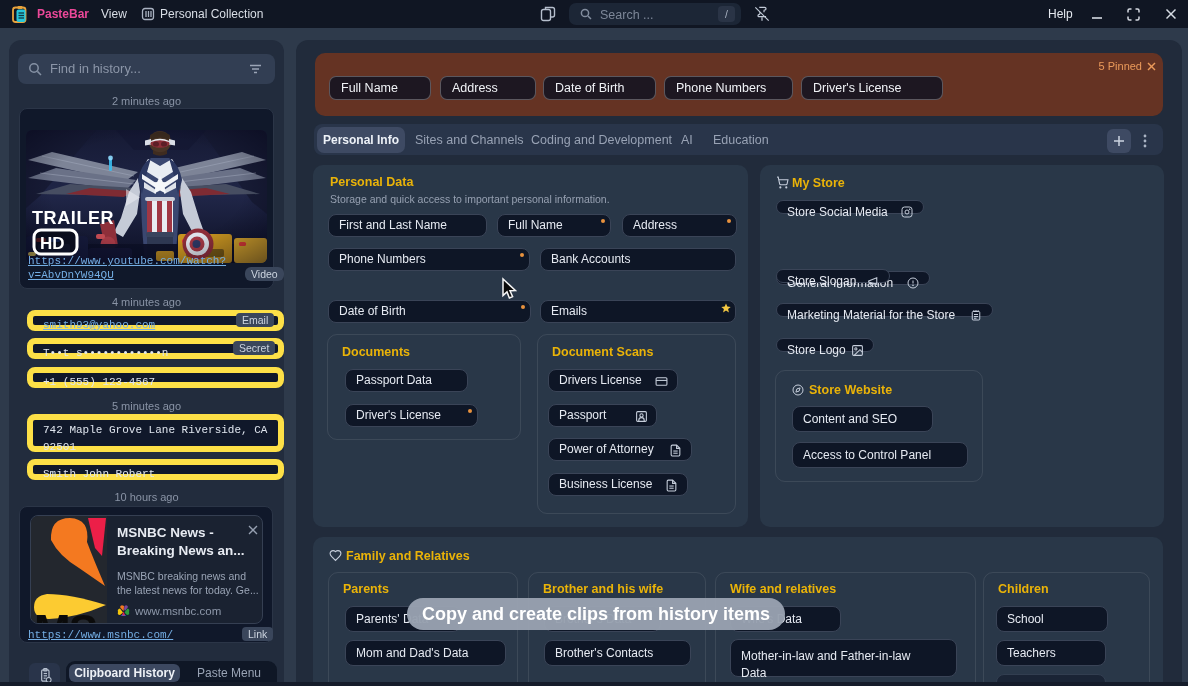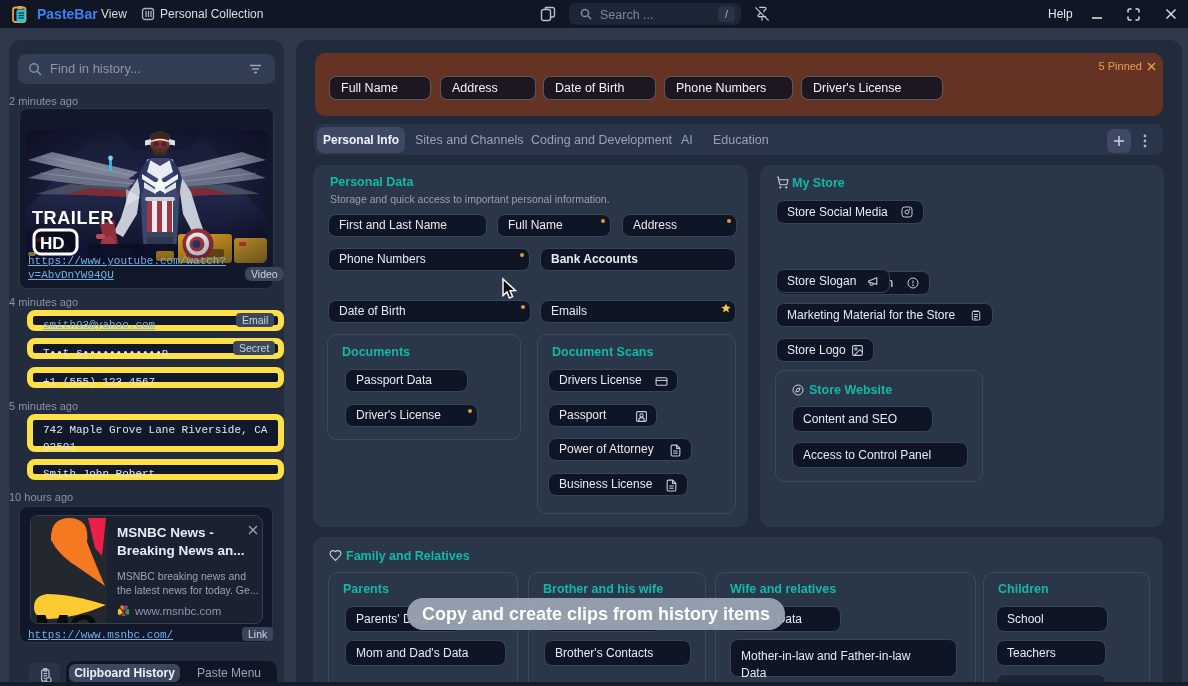--- a/index.html
+++ b/index.html
@@ -7,50 +7,50 @@
   body { background:#2e3a4b; font-family:"Liberation Sans",sans-serif; position:relative; }
   .abs { position:absolute; }
   
   #titlebar { position:absolute; left:0; top:0; width:1188px; height:28px; background:#101623; color:#dde2ea; font-size:12px; }
   #titlebar .t { position:absolute; top:7px; line-height:14px; }
   
   #sidebar { position:absolute; left:9px; top:40px; width:275px; height:642px; background:#222c3d; border-radius:12px 12px 0 0; overflow:hidden; }
   #main { position:absolute; left:296px; top:40px; width:886px; height:642px; background:#212b3b; border-radius:12px 12px 0 0; overflow:hidden; }
   #bottomstrip { position:absolute; left:0; top:682px; width:1188px; height:4px; background:#151c2a; z-index:40; }
   
-  .timelbl { position:absolute; width:100%; text-align:left; font-size:11px; color:#8a94a6; }
+  .timelbl { position:absolute; width:100%; text-align:center; font-size:11px; color:#8a94a6; }
   .srow { position:absolute; left:18px; width:257px; background:#10182a; border:6px solid #fde047; border-radius:8px; font-family:"Liberation Mono",monospace; font-size:11px; color:#dfe5ee; }
   .badge { position:absolute; background:#3a465b; border-radius:4px; color:#ccd4df; font-size:10.5px; line-height:14px; padding:0 6px; font-family:"Liberation Sans",sans-serif; }
   .bluelink { color:#74aee4; text-decoration:underline; }
   .btn { position:absolute; background:#0e1626; border:1px solid #3a4457; border-radius:8px; color:#e6eaf2; font-size:12px; height:23px; line-height:21px; padding:0 10px; white-space:nowrap; }
   .board { position:absolute; background:#293748; border-radius:10px; }
   .subboard { position:absolute; border:1px solid rgba(255,255,255,0.09); border-radius:10px; }
-  .btitle { font-size:12.5px; font-weight:bold; color:#14b8a6; }
+  .btitle { font-size:12.5px; font-weight:bold; color:#eab308; }
   .dot { position:absolute; top:4px; right:5px; width:4px; height:4px; border-radius:50%; background:#e8923e; }
   .pill { position:absolute; top:36px; height:24px; background:#1d1721; border:1px solid rgba(255,255,255,0.28); border-radius:7px; color:#f0f2f6; font-size:12.5px; line-height:22px; padding-left:11px; }
   .tabtxt { position:absolute; top:93px; font-size:12.5px; color:#98a2b4; }
   .icn { position:absolute; top:5px; fill:none; stroke:#c6cedb; stroke-width:2; }
   .btn.fam { height:26px; line-height:24px; }
-  .btn.st { height:24px; line-height:22px; }
+  .btn.st { height:14px; line-height:22px; }
   .btn.w26 { height:26px; line-height:24px; }
   svg { display:block; }
 </style>
 </head>
 <body>
   <div id="titlebar">
 
     <svg class="abs" style="left:10px; top:4px;" width="20" height="20" viewBox="0 0 20 20">
       <rect x="3" y="3.5" width="12.5" height="14.5" rx="2.5" fill="none" stroke="#e8a33d" stroke-width="1.8"></rect>
       <rect x="6.5" y="5.5" width="9" height="12.5" rx="2" fill="#26c6da"></rect>
       <rect x="7.5" y="2" width="5" height="3" rx="1" fill="#e8a33d"></rect>
       <line x1="8.5" y1="9" x2="14" y2="9" stroke="#0d3a42" stroke-width="1.3"></line>
       <line x1="8.5" y1="11.5" x2="14" y2="11.5" stroke="#0d3a42" stroke-width="1.3"></line>
       <line x1="8.5" y1="14" x2="14" y2="14" stroke="#0d3a42" stroke-width="1.3"></line>
     </svg>
-    <div class="t" style="left:37px; font-weight:bold; color:#3b82f6; font-size:14px;">PasteBar</div>
+    <div class="t" style="left:37px; font-weight:bold; color:#ec4899; font-size:12px;">PasteBar</div>
     <div class="t" style="left:101px; color:#d9dee6;">View</div>
     <svg class="abs" style="left:141px; top:7px;" width="14" height="14" viewBox="0 0 14 14" fill="none" stroke="#aab3c2" stroke-width="1.3">
       <rect x="1.5" y="1.5" width="11" height="11" rx="2.5"></rect>
       <line x1="5" y1="4" x2="5" y2="10"></line>
       <line x1="7.5" y1="4" x2="7.5" y2="10"></line>
       <line x1="10" y1="4" x2="10" y2="10"></line>
     </svg>
     <div class="t" style="left:160px; color:#d9dee6;">Personal Collection</div>
 
     <svg class="abs" style="left:540px; top:6px;" width="16" height="16" viewBox="0 0 16 16" fill="none" stroke="#b6bfcd" stroke-width="1.4">
@@ -295,21 +295,21 @@
       <circle cx="2" cy="12" r="1.4"></circle>
     </svg>
 
     <div class="board" style="left:17px; top:125px; width:435px; height:362px;">
       <div class="abs btitle" style="left:17px; top:10px;">Personal Data</div>
       <div class="abs" style="left:17px; top:28px; font-size:10.5px; color:#96a0b1;">Storage and quick access to important personal information.</div>
       <div class="btn" style="left:15px; top:49px; width:159px;">First and Last Name</div>
       <div class="btn" style="left:184px; top:49px; width:114px;">Full Name<span class="dot"></span></div>
       <div class="btn" style="left:309px; top:49px; width:115px;">Address<span class="dot"></span></div>
       <div class="btn" style="left:15px; top:83px; width:202px;">Phone Numbers<span class="dot"></span></div>
-      <div class="btn" style="left:227px; top:83px; width:196px;font-weight:bold;">Bank Accounts</div>
+      <div class="btn" style="left:227px; top:83px; width:196px;">Bank Accounts</div>
       <div class="btn" style="left:15px; top:135px; width:203px;">Date of Birth<span class="dot"></span></div>
       <div class="btn" style="left:227px; top:135px; width:196px;">Emails<svg class="abs" style="right:4px; top:2px;" width="10" height="10" viewBox="0 0 10 10">
           <path d="M5 0.5 L6.3 3.6 L9.7 3.9 L7.1 6.1 L7.9 9.4 L5 7.6 L2.1 9.4 L2.9 6.1 L0.3 3.9 L3.7 3.6 Z" fill="#f5c842"></path>
         </svg></div>
       <div class="subboard" style="left:14px; top:169px; width:194px; height:106px;">
         <div class="abs btitle" style="left:14px; top:10px;">Documents</div>
         <div class="btn" style="left:17px; top:34px; width:123px;">Passport Data</div>
         <div class="btn" style="left:17px; top:69px; width:133px;">Driver's License<span class="dot"></span></div>
       </div>
       <div class="subboard" style="left:224px; top:169px; width:199px; height:180px;padding-left:22px;">

